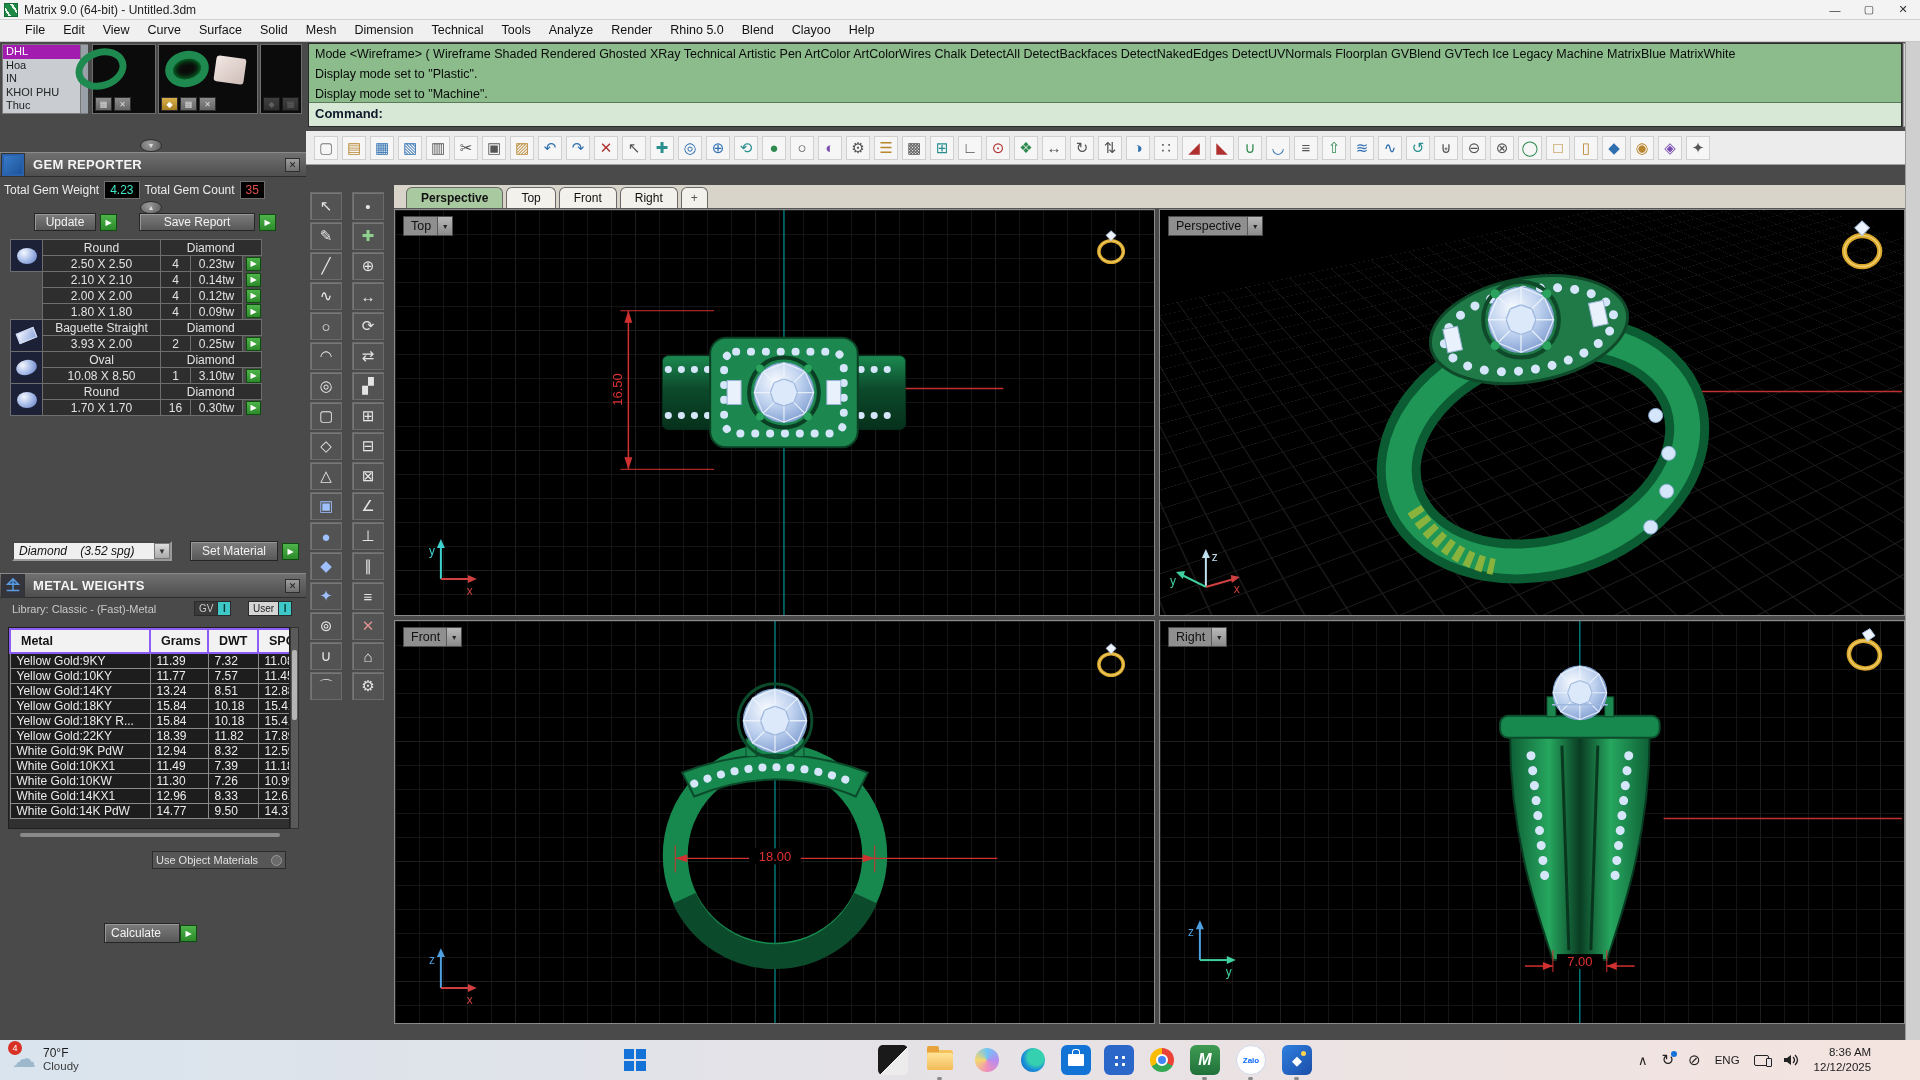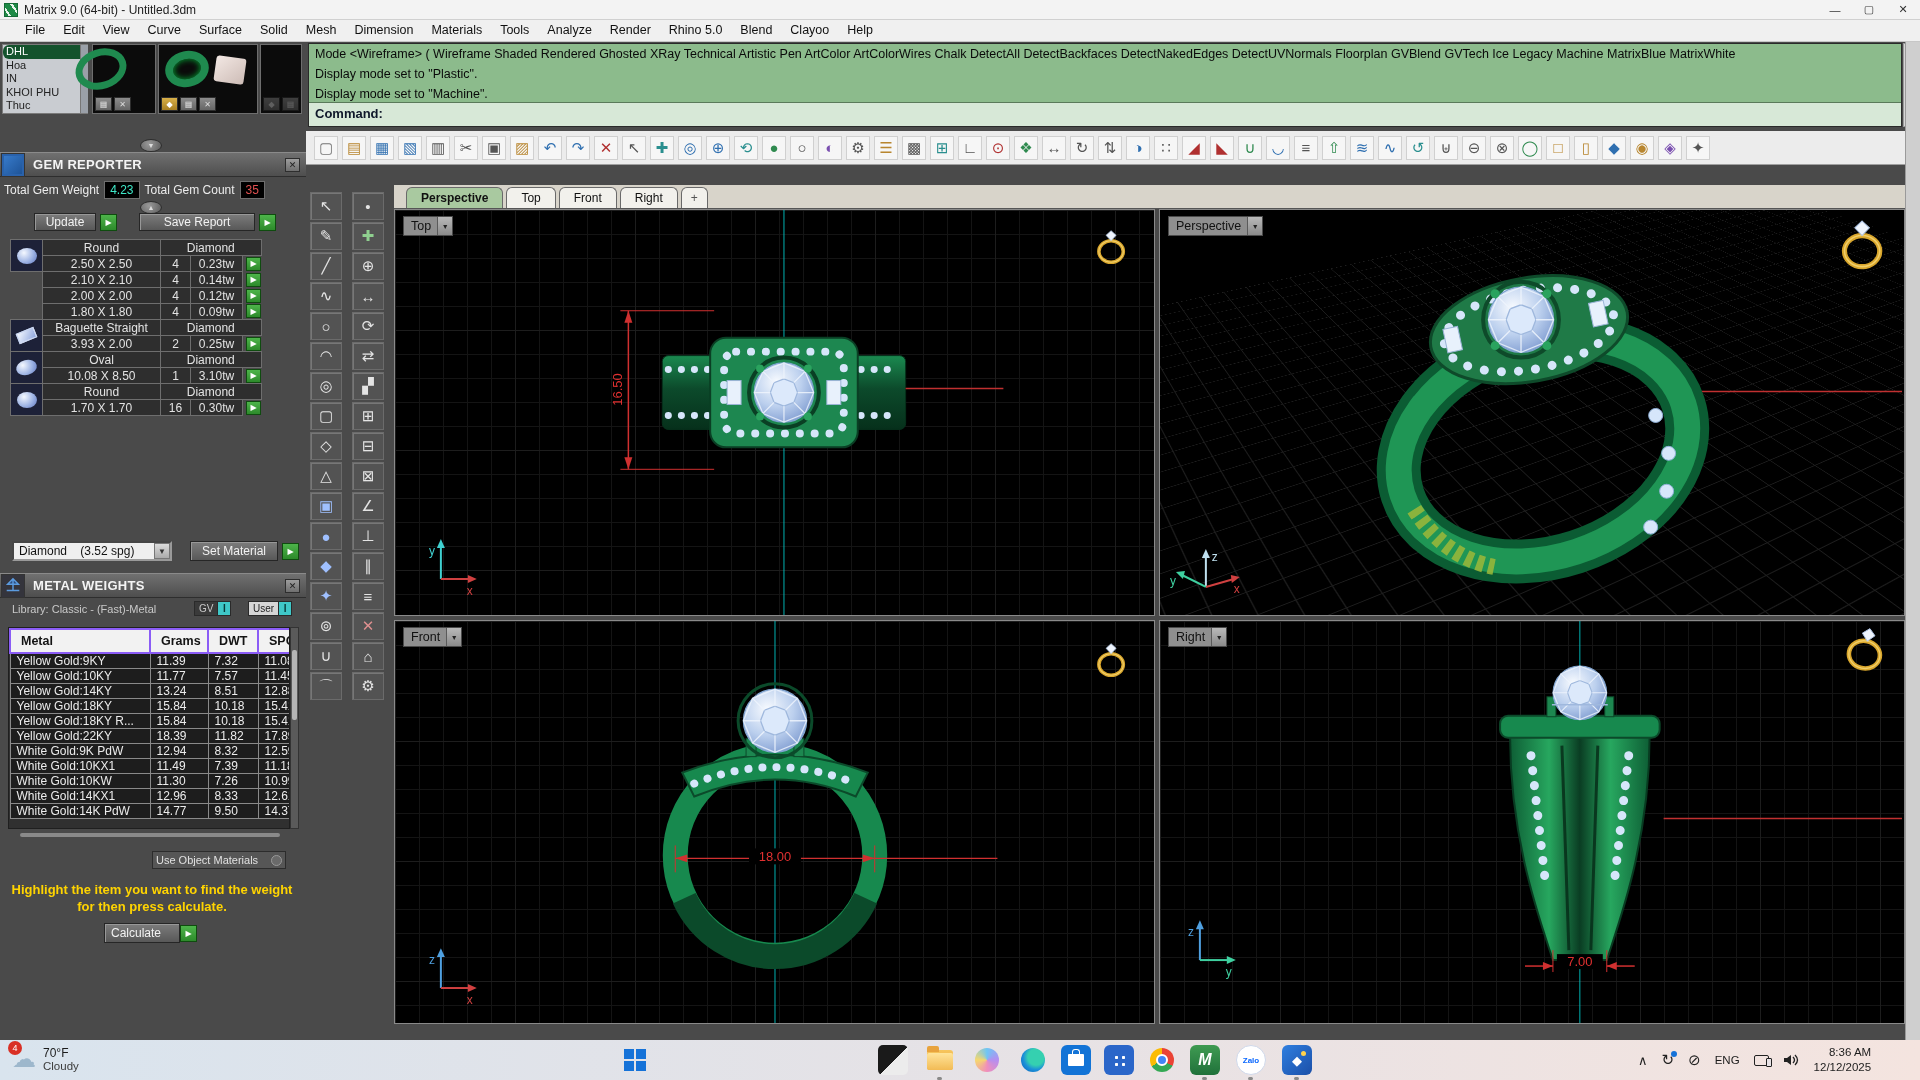--- a/index.html
+++ b/index.html
@@ -9,21 +9,21 @@
   
   #titlebar{left:0;top:0;width:1920px;height:20px;background:#f3f3f3;border-bottom:1px solid #d0d0d0;display:flex;align-items:center;font-size:12px;color:#222;}
   #app-icon{width:14px;height:14px;margin:0 6px 0 4px;background:repeating-linear-gradient(55deg,#1e8a46 0 3px,#e9f5ec 3px 5px,#1e8a46 5px 8px);border:1px solid #156b36;}
   .winctl{width:34px;height:18px;display:flex;align-items:center;justify-content:center;color:#333;font-size:11px;}
   #menubar{left:0;top:20px;width:1920px;height:22px;background:#f0f0f0;border-bottom:1px solid #c7c7c7;display:flex;align-items:center;padding-left:16px;}
   .menu-item{padding:0 9px;font-size:12.5px;color:#111;line-height:21px;}
   
   #browser{left:0;top:42px;width:306px;height:93px;background:#4a4a4a;}
   #browser-list{left:2px;top:2px;width:86px;height:70px;background:#c9ccd1;border:1px solid #7a7a7a;overflow:hidden;font-size:11px;color:#222;}
   .blist-row{padding:0 3px;line-height:13.5px;white-space:nowrap;}
-  .blist-row.sel{background:#14532d;color:#fff;border-radius:6px;}
+  .blist-row.sel{background:#a21caf;color:#fff;}
   #blist-scroll{left:80px;top:3px;width:8px;height:68px;background:#9aa0a8;border-left:1px solid #777;}
   .mini-btn{height:17px;background:linear-gradient(#7c7c7c,#5b5b5b);border:1px solid #2e2e2e;box-shadow:inset 1px 1px 0 #979797;color:#f0f0f0;font-size:11px;display:flex;align-items:center;justify-content:center;}
   .thumb-cell{top:2px;height:70px;background:#0b0b0b;border:1px solid #6e6e6e;}
   .thumb-btnrow{display:flex;gap:2px;position:absolute;bottom:2px;left:2px;}
   .tbtn{width:17px;height:14px;background:linear-gradient(#8c8c8c,#666);border:1px solid #2e2e2e;color:#ddd;font-size:8px;display:flex;align-items:center;justify-content:center;}
   .tbtn.gold{background:linear-gradient(#d8b049,#a87f22);color:#fff;}
   .tbtn.dim{opacity:.4;}
   #thumb-slider{left:94px;top:116px;width:196px;height:12px;}
   
   #command{left:308px;top:43px;width:1594px;height:84px;border:1px solid #2a2a2a;background:#8cbb8c;}
@@ -50,21 +50,21 @@
   #gem-table td.icon{background:#1d2138;width:32px;}
   #gem-table td.noicon,#gem-table td.play{border:none;background:transparent;padding:0 0 0 3px;}
   #gem-table td.c-size{min-width:118px;}
   #gem-table td.c-cnt{min-width:30px;}
   #gem-table td.c-wt{min-width:52px;}
   .gem{margin:0 auto;}
   .gi-round{width:20px;height:16px;border-radius:50%;background:radial-gradient(circle at 35% 30%,#f4f8ff,#9db3e4 55%,#5d74bd);}
   .gi-bag{width:19px;height:11px;transform:rotate(-22deg);background:linear-gradient(135deg,#f4f8ff,#8fa6dd);border:1px solid #cdd8f0;}
   .gi-oval{width:21px;height:15px;border-radius:50%;transform:rotate(-14deg);background:radial-gradient(circle at 35% 30%,#f4f8ff,#9db3e4 55%,#5d74bd);}
   
-  #mat-select{background:#efefef;border:2px inset #9a9a9a;height:20px;display:flex;align-items:center;font-size:12px;color:#111;}
+  #mat-select{background:#efefef;border:2px inset #9a9a9a;height:20px;display:flex;align-items:center;font-size:12px;color:#111;font-style:italic;}
   #mat-select .arrow{margin-left:auto;width:16px;height:16px;background:linear-gradient(#dcdcdc,#aaa);border:1px solid #777;font-size:8px;color:#333;display:flex;align-items:center;justify-content:center;}
   
   #metal-clip{overflow:hidden;background:#303030;border:1px solid #1f1f1f;}
   #metal-table{border-collapse:collapse;font-size:12px;table-layout:fixed;width:302px;}
   #metal-table th{background:#f2f2f2;color:#141414;font-weight:bold;text-align:left;height:24px;padding:0 10px;border:2px solid #8b5cf6;font-size:12.5px;}
   #metal-table td{background:#1d1d1d;color:#ececec;height:15px;padding:0 6px;border:1px solid #8a8a8a;white-space:nowrap;overflow:hidden;font-size:12px;}
   .toggle-chip{height:15px;display:flex;align-items:center;font-size:10px;}
   .toggle-chip .k{padding:0 4px;height:100%;display:flex;align-items:center;border:1px solid #2a2a2a;}
   .toggle-chip .i{width:13px;height:100%;background:#3fc8c8;color:#083a3a;display:flex;align-items:center;justify-content:center;border:1px solid #2a2a2a;border-left:none;font-weight:bold;}
   #hint{color:#ffd400;font-weight:bold;font-size:13px;text-align:center;line-height:17px;}
@@ -140,21 +140,21 @@
 
   <div class="abs" id="menubar">
       <span class="menu-item">File</span>
       <span class="menu-item">Edit</span>
       <span class="menu-item">View</span>
       <span class="menu-item">Curve</span>
       <span class="menu-item">Surface</span>
       <span class="menu-item">Solid</span>
       <span class="menu-item">Mesh</span>
       <span class="menu-item">Dimension</span>
-      <span class="menu-item">Materials</span>
+      <span class="menu-item">Technical</span>
       <span class="menu-item">Tools</span>
       <span class="menu-item">Analyze</span>
       <span class="menu-item">Render</span>
       <span class="menu-item">Rhino 5.0</span>
       <span class="menu-item">Blend</span>
       <span class="menu-item">Clayoo</span>
       <span class="menu-item">Help</span>
     </div>
 
   <div class="abs" id="browser">
@@ -490,21 +490,20 @@
         </table>
     </div>
     <div class="abs" style="left:290px;top:492px;width:9px;height:202px;background:#5a5a5a;border:1px solid #333;">
       <div style="position:absolute;left:1px;top:22px;width:5px;height:70px;background:#b5b5b5;border-radius:2px;"></div>
     </div>
     <div class="abs" style="left:20px;top:698px;width:260px;height:4px;background:#8a8a8a;border-radius:2px;"></div>
     <div class="abs" style="left:152px;top:716px;width:134px;height:18px;background:#565656;border:1px solid #2c2c2c;display:flex;align-items:center;font-size:11px;color:#e0e0e0;padding:0 3px;">
       <span style="flex:1;">Use Object Materials</span>
       <span style="width:11px;height:11px;border:1px solid #999;border-radius:50%;background:#6a6a6a;"></span>
     </div>
-    <div class="abs" id="hint" style="left:10px;top:746px;width:284px;">Highlight the item you want to find the weight for then press calculate.</div>
     <div class="abs" style="top:788px;left:104px;display:flex;align-items:center;">
       <div class="btn" style="width:76px;height:20px;justify-content:flex-start;padding-left:6px;">Calculate</div>
       <div class="playbtn">▶</div>
     </div>
   </div>
 
   <div class="abs side-col" id="side-col1" style="left:310px;top:192px;">
       <div class="sicon" style="color: rgb(228, 228, 228);">↖</div>
       <div class="sicon" style="color: rgb(228, 228, 228);">✎</div>
       <div class="sicon" style="color: rgb(228, 228, 228);">╱</div>

